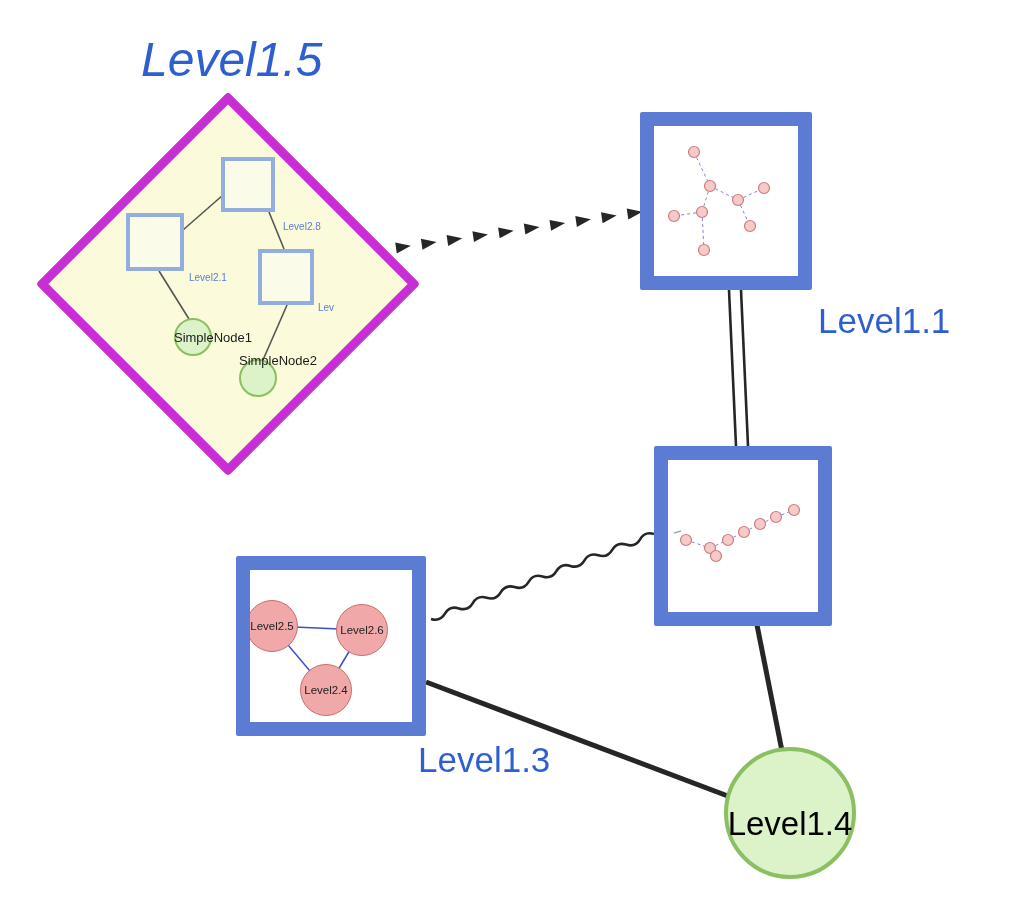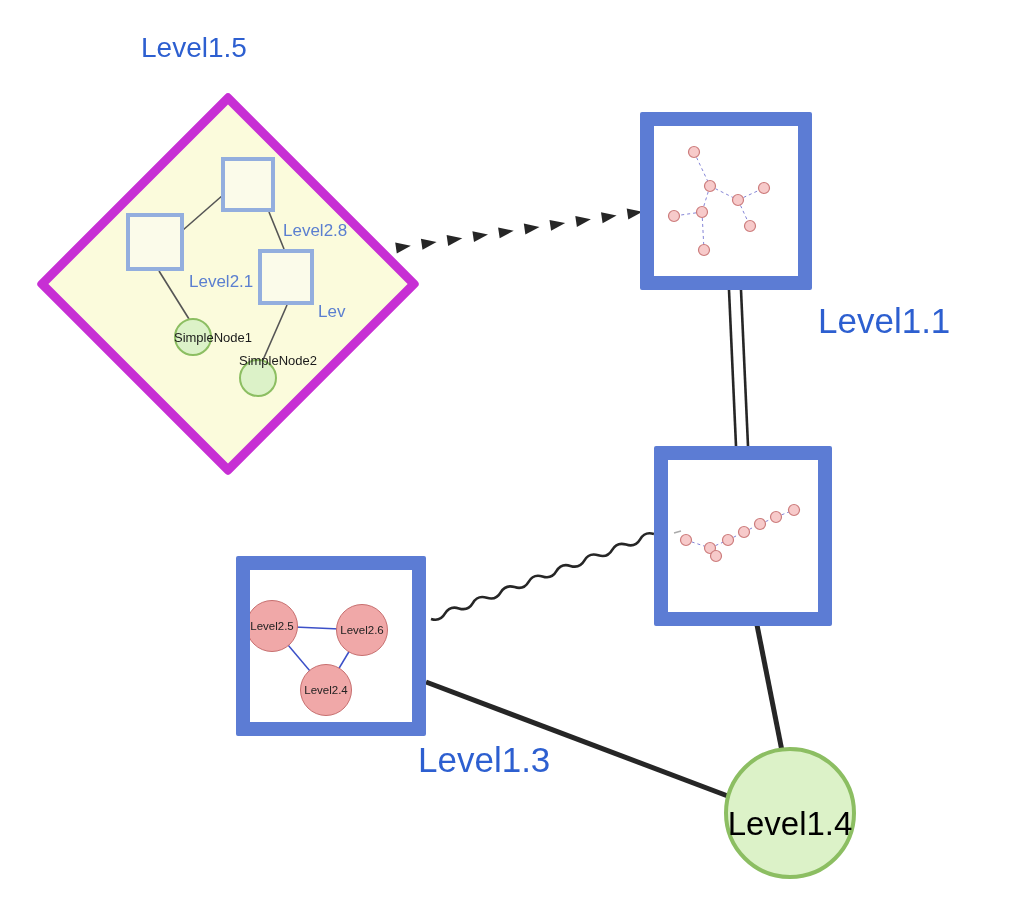--- a/index.html
+++ b/index.html
@@ -18,21 +18,21 @@
   #edges { position:absolute; left:0; top:0; z-index:1; }
   
   .sq {
     position:absolute; border:4px solid var(--inner-square-border,#93aede);
     background:var(--inner-square-fill,#fbfbea); z-index:2;
   }
   .sq-top   { left:221px; top:157px; width:54px; height:55px; }
   .sq-left  { left:126px; top:213px; width:58px; height:58px; }
   .sq-right { left:258px; top:249px; width:56px; height:56px; }
   .inner-label {
-    position:absolute; font-size:17px; color:var(--inner-label-blue,#5b7fd0);
+    position:absolute; font-size:10px; color:var(--inner-label-blue,#5b7fd0);
     z-index:2; white-space:nowrap;
   }
   
   .gnode {
     position:absolute; width:38px; height:38px; border-radius:50%;
     border:2px solid var(--green-border,#8cbe62);
     background:var(--green-fill,#dcf2c8); z-index:2;
   }
   .gnode-label {
     position:absolute; font-size:13px; color:#1a1a1a; z-index:3;
@@ -44,21 +44,21 @@
     background:var(--node-fill,#ffffff); z-index:2; border-radius:2px;
   }
   #node-l11 { left:640px; top:112px; width:172px; height:178px; }
   #node-l12 { left:654px; top:446px; width:178px; height:180px; }
   #node-l13 { left:236px; top:556px; width:190px; height:180px; }
   .mini { display:block; }
   .big-label {
     position:absolute; font-size:35px; color:var(--label-blue,#2d5fd0);
     z-index:2; white-space:nowrap;
   }
-  .big-label.xl { font-size:28px; }
+  .big-label.xl { font-size:48px;font-style:italic; }
   
   .circle14 {
     position:absolute; left:724px; top:747px; width:132px; height:132px;
     border-radius:50%; border:4px solid var(--green-border,#8cbe62);
     background:var(--green-fill,#dcf2c8); z-index:2;
     display:flex; align-items:center; justify-content:center;
   }
   .circle14 span { font-size:33px; color:#000; white-space:nowrap;margin-top:21px; }
   
   .inner13 { position:absolute; left:0; top:0; width:162px; height:152px; overflow:hidden;text-align:center; }

